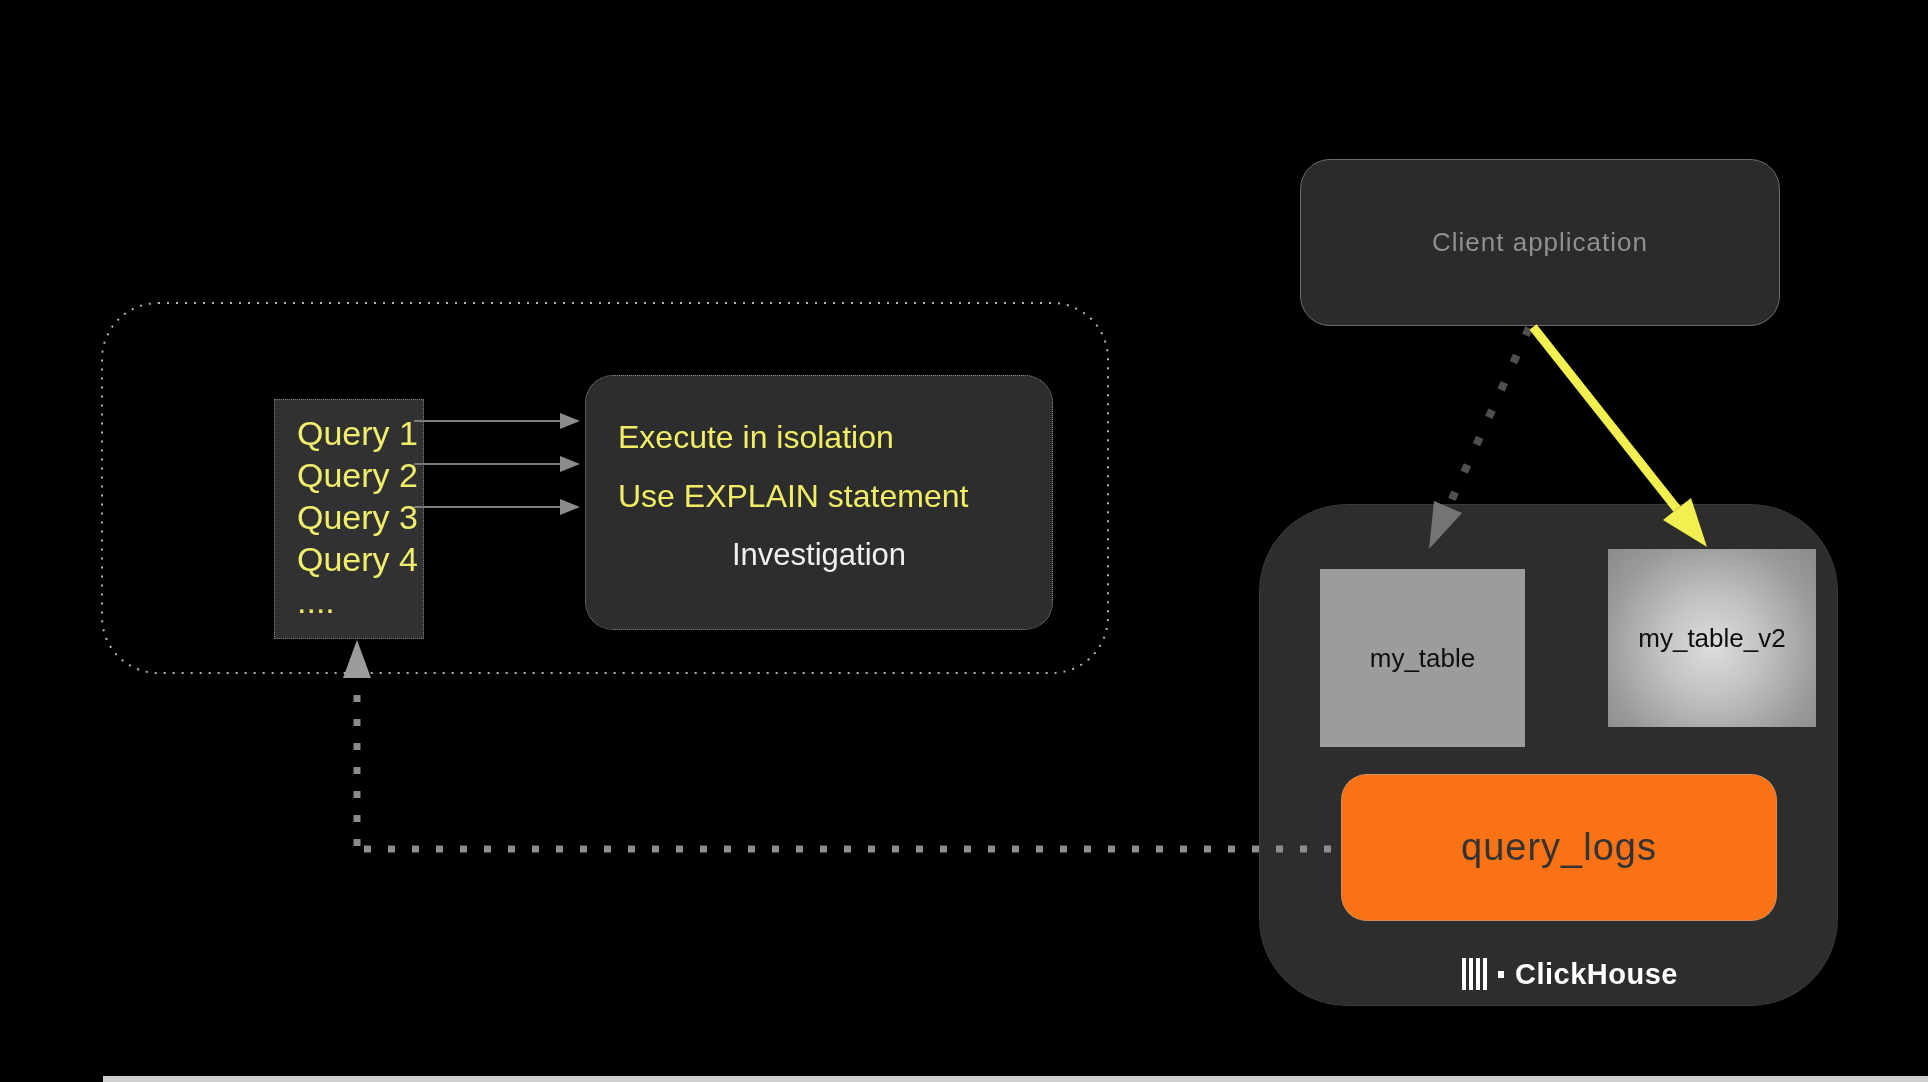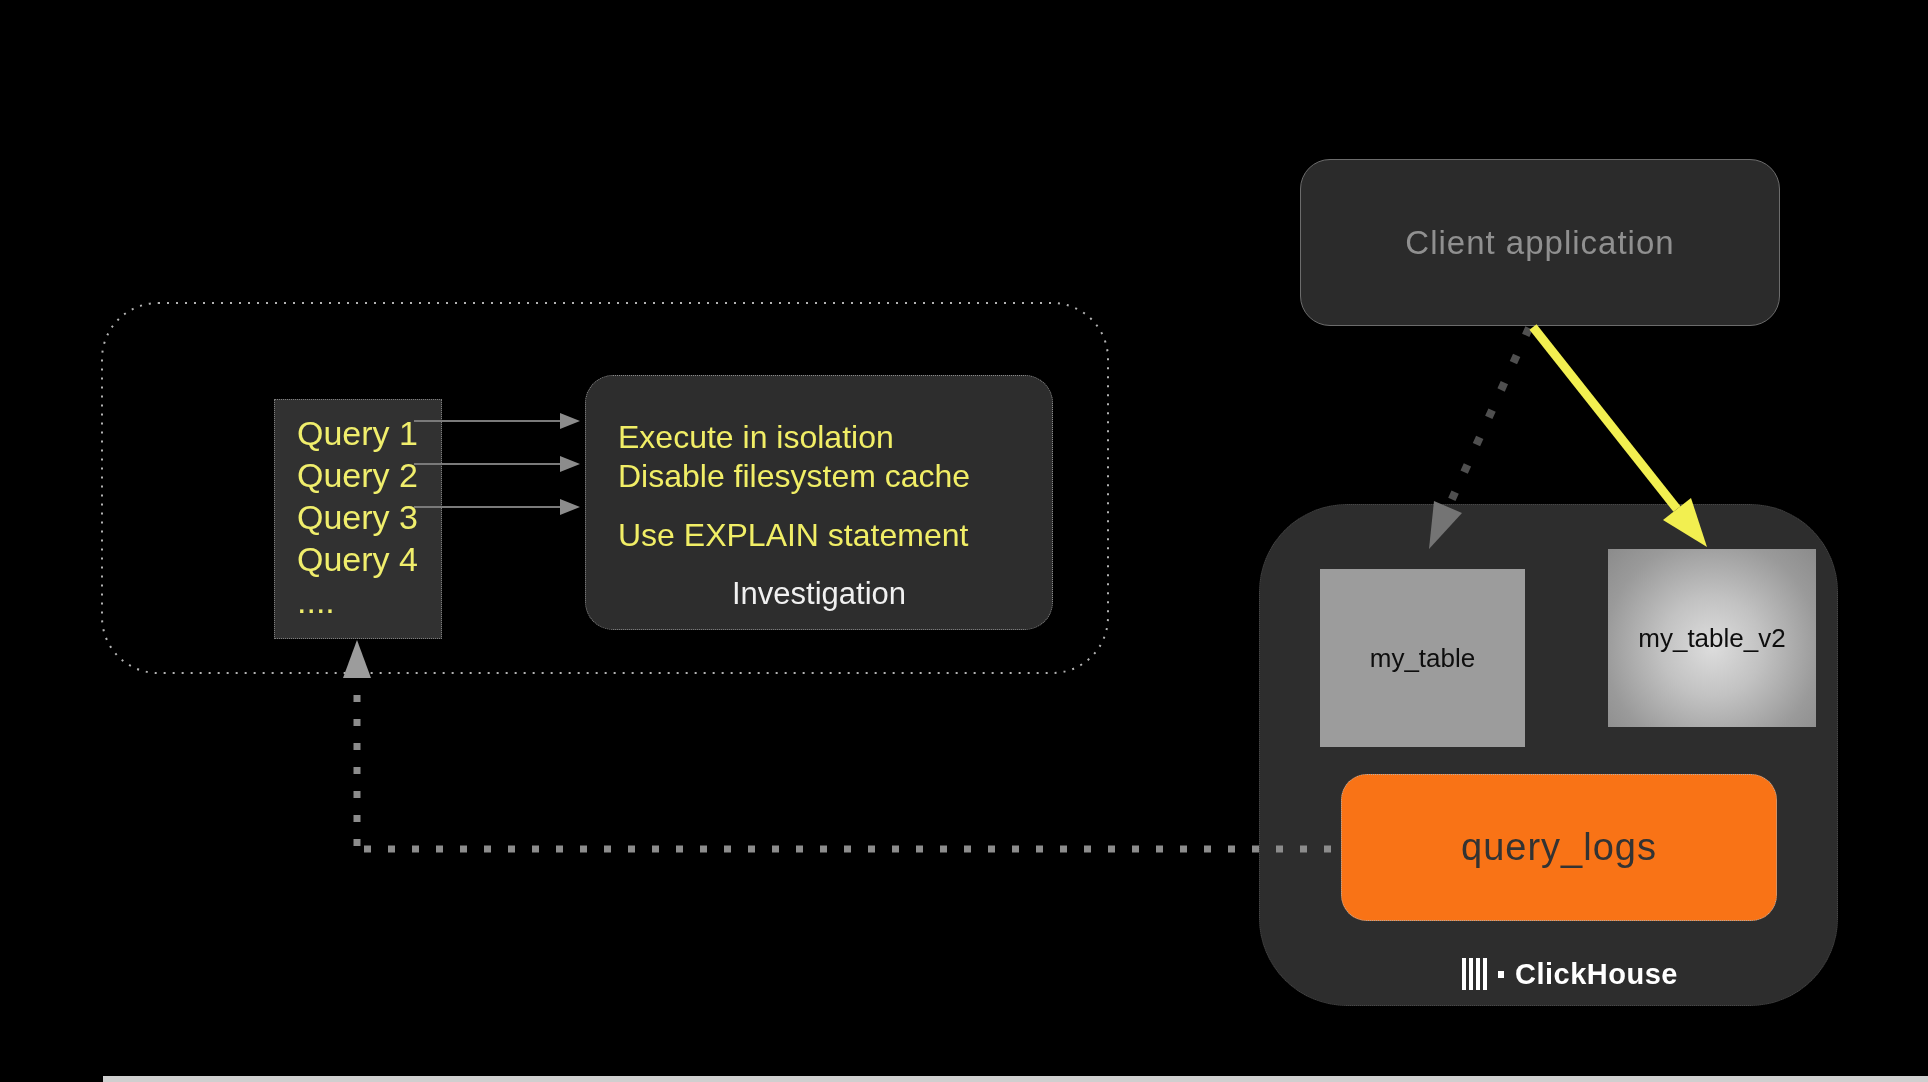--- a/index.html
+++ b/index.html
@@ -6,21 +6,21 @@
   body{
     width:1928px;height:1082px;position:relative;overflow:hidden;
     font-family:"Liberation Sans",sans-serif;
     -webkit-font-smoothing:antialiased;
   }
   .abs{position:absolute;}
 
   
 
   .query-box{
-    left:274px;top:399px;width:168px;height:240px;
+    left:274px;top:399px;width:150px;height:240px;
     background:#313131;border:1px dotted #7d7d7d;box-sizing:border-box;
     padding:12px 0 0 22px;
   }
   .query-box .qline{
     display:block;color:#f0ee6c;font-size:34px;line-height:42px;white-space:nowrap;
   }
 
   .investigation-box{
     left:585px;top:375px;width:468px;height:255px;border-radius:28px;
     background:#2d2d2d;border:1px dotted #8a8a8a;box-sizing:border-box;
@@ -32,21 +32,21 @@
   .investigation-box .tip.gap{margin-top:20px;}
   .investigation-box .caption{
     display:block;margin-top:21px;text-align:center;color:#f0f0f0;font-size:31px;
   }
 
   .client-box{
     left:1300px;top:159px;width:480px;height:167px;border-radius:30px;
     background:#2b2b2b;border:1px solid #6c6c6c;box-sizing:border-box;
     display:flex;align-items:center;justify-content:center;
   }
-  .client-box span{color:#909090;font-size:33px;letter-spacing:1px;}
+  .client-box span{color:#909090;font-size:26px;letter-spacing:1px;}
 
   .ch-container{
     left:1259px;top:504px;width:579px;height:502px;border-radius:88px;
     background:#2d2d2d;border:1px dotted #474747;box-sizing:border-box;
   }
 
   .table-box{
     width:205px;height:178px;display:flex;align-items:center;justify-content:center;
     color:#0e0e0e;font-size:26px;
   }
@@ -85,21 +85,20 @@
 <div class="abs query-box">
   <span class="qline">Query 1</span>
   <span class="qline">Query 2</span>
   <span class="qline">Query 3</span>
   <span class="qline">Query 4</span>
   <span class="qline">....</span>
 </div>
 
 <div class="abs investigation-box">
   <span class="tip">Execute in isolation</span>
-  <span class="tip">Disable filesystem cache</span>
   <span class="tip gap">Use EXPLAIN statement</span>
   <span class="caption">Investigation</span>
 </div>
 
 <div class="abs client-box">
   <span>Client application</span>
 </div>
 
 <div class="abs ch-container"></div>
 

